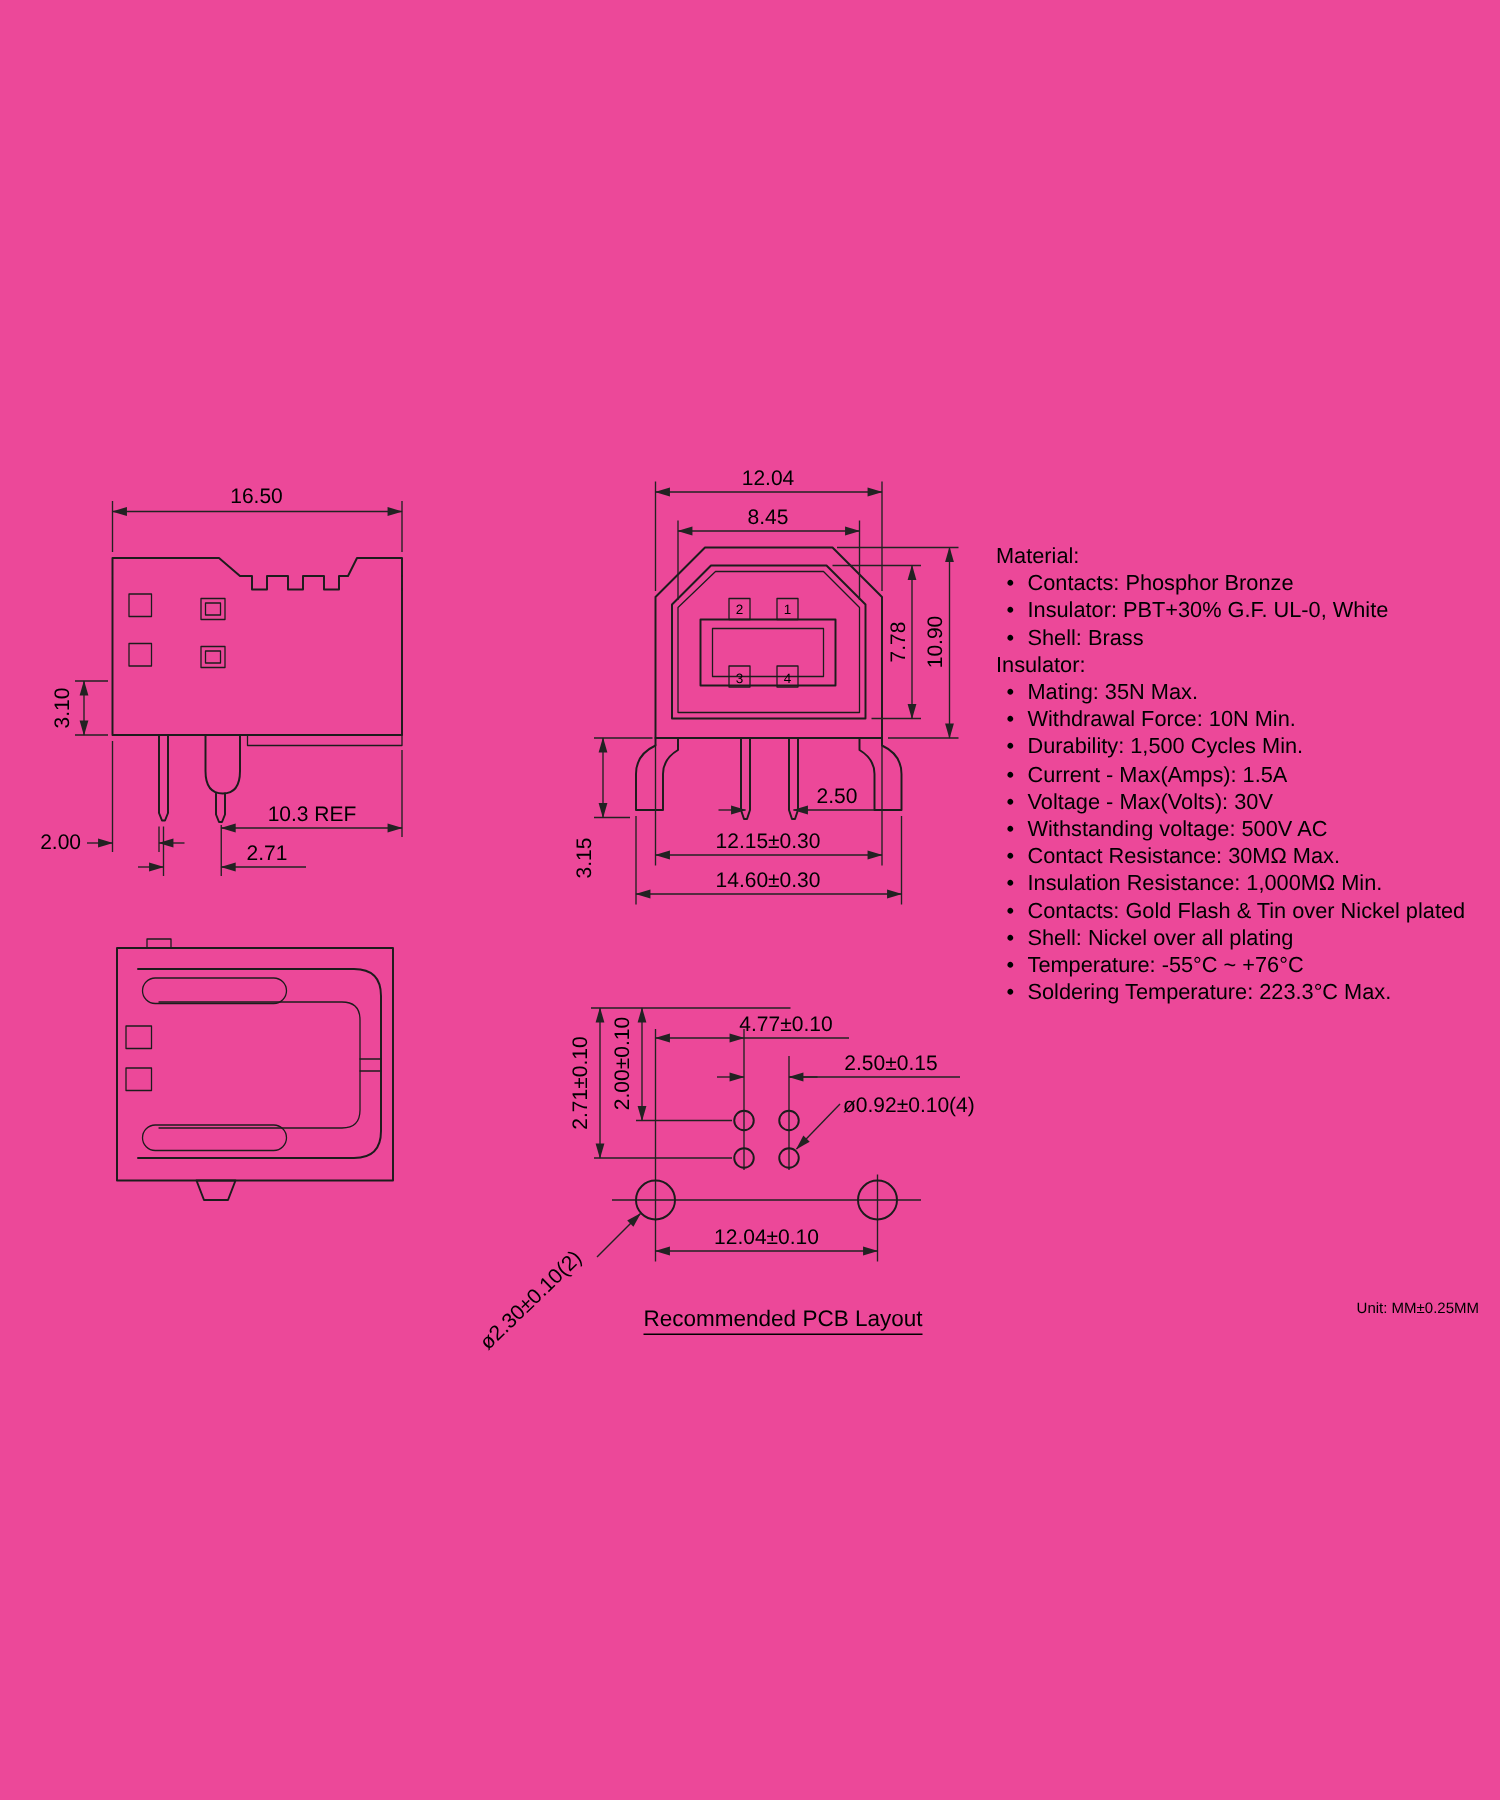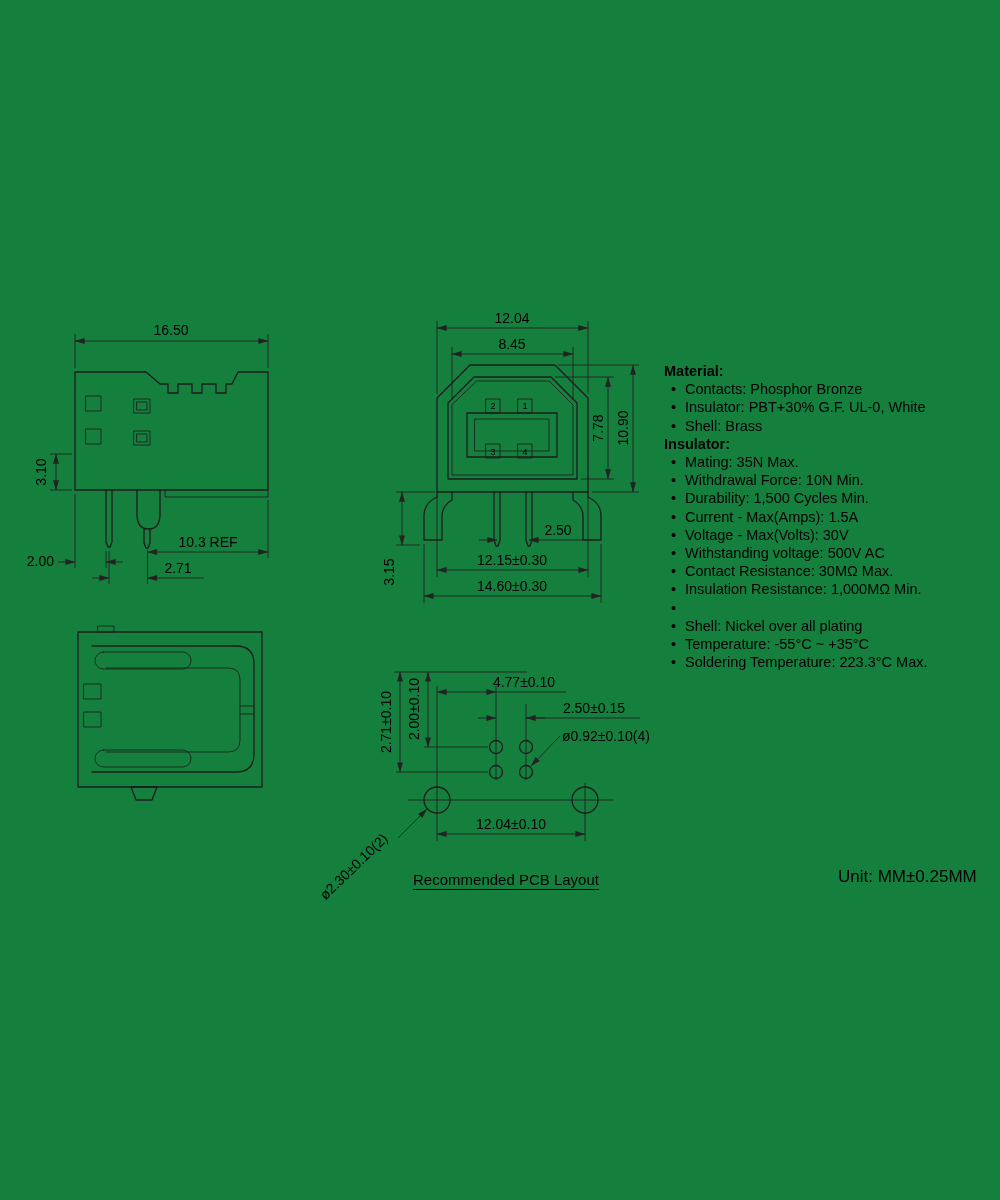--- a/index.html
+++ b/index.html
@@ -1,39 +1,39 @@
 <!DOCTYPE html>
 <html><head>
 <meta charset="utf-8">
 <title>Connector Drawing</title>
 <style>
   * { margin:0; padding:0; box-sizing:border-box; }
   html,body { background:#ffffff; }
   body { font-family:"Liberation Sans", sans-serif; color:#000; }
-  .page { position:relative; width:1000px; height:1200px; background:#15803d; overflow:hidden; }
+  .page { position:relative; width:1000px; height:1200px; background:#ec4899; overflow:hidden; }
 
   svg { position:absolute; left:0; top:0; }
   svg text { font-family:"Liberation Sans", sans-serif; fill:#000; }
   .dt { font-size:14px; }
   .pt { font-size:9px; }
   .ol  { fill:none; stroke:#1c1c1c; stroke-width:1.3; stroke-linejoin:round; stroke-linecap:round; }
   .thin{ stroke-width:0.85; }
   .dim { fill:none; stroke:#222; stroke-width:0.9; }
   .arr2{ marker-start:url(#arr); marker-end:url(#arr); }
   .arrE{ marker-end:url(#arr); }
 
   .specs { position:absolute; left:664px; top:362px; width:332px; font-size:14.5px; line-height:18.2px; }
-  .spec-title { font-weight:bold; }
+  .spec-title { font-weight:normal; }
   .spec-item { display:flex; padding-left:7px; }
   .spec-item .bullet { width:14px; flex:0 0 14px; }
 
-  .pcb-caption { position:absolute; left:404px; top:871px; width:204px; text-align:center; font-size:15px; }
+  .pcb-caption { position:absolute; left:420px; top:871px; width:204px; text-align:center; font-size:15px; }
   .pcb-caption span { border-bottom:1px solid #000; padding-bottom:1px; }
 
-  .unit-note { position:absolute; left:838px; top:867px; width:148px; text-align:left; font-size:17px; }
+  .unit-note { position:absolute; left:838px; top:867px; width:148px; text-align:right; font-size:10px; }
 </style>
 </head>
 <body>
 
 <div class="page">
 
   <svg width="1000" height="1200" viewBox="0 0 1000 1200">
     <defs>
       <marker id="arr" viewBox="0 0 12 8" refX="11" refY="4" markerWidth="11" markerHeight="8" orient="auto-start-reverse" markerUnits="userSpaceOnUse">
         <path d="M0.5,0.8 L11.5,4 L0.5,7.2 Z" fill="#222"></path>
@@ -244,29 +244,30 @@
         <span class="bullet">•</span>
         <span>Contact Resistance: 30MΩ Max.</span>
       </div>
     <div class="spec-item">
         <span class="bullet">•</span>
         <span>Insulation Resistance: 1,000MΩ Min.</span>
       </div>
 
     <div class="spec-item">
         <span class="bullet">•</span>
+        <span>Contacts: Gold Flash &amp; Tin over Nickel plated</span>
       </div>
     <div class="spec-item">
         <span class="bullet">•</span>
         <span>Shell: Nickel over all plating</span>
       </div>
 
     <div class="spec-item">
         <span class="bullet">•</span>
-        <span>Temperature: -55°C ~ +35°C</span>
+        <span>Temperature: -55°C ~ +76°C</span>
       </div>
     <div class="spec-item">
         <span class="bullet">•</span>
         <span>Soldering Temperature: 223.3°C Max.</span>
       </div>
   </div>
 
   <div class="pcb-caption">
     <span>Recommended PCB Layout</span>
   </div>

